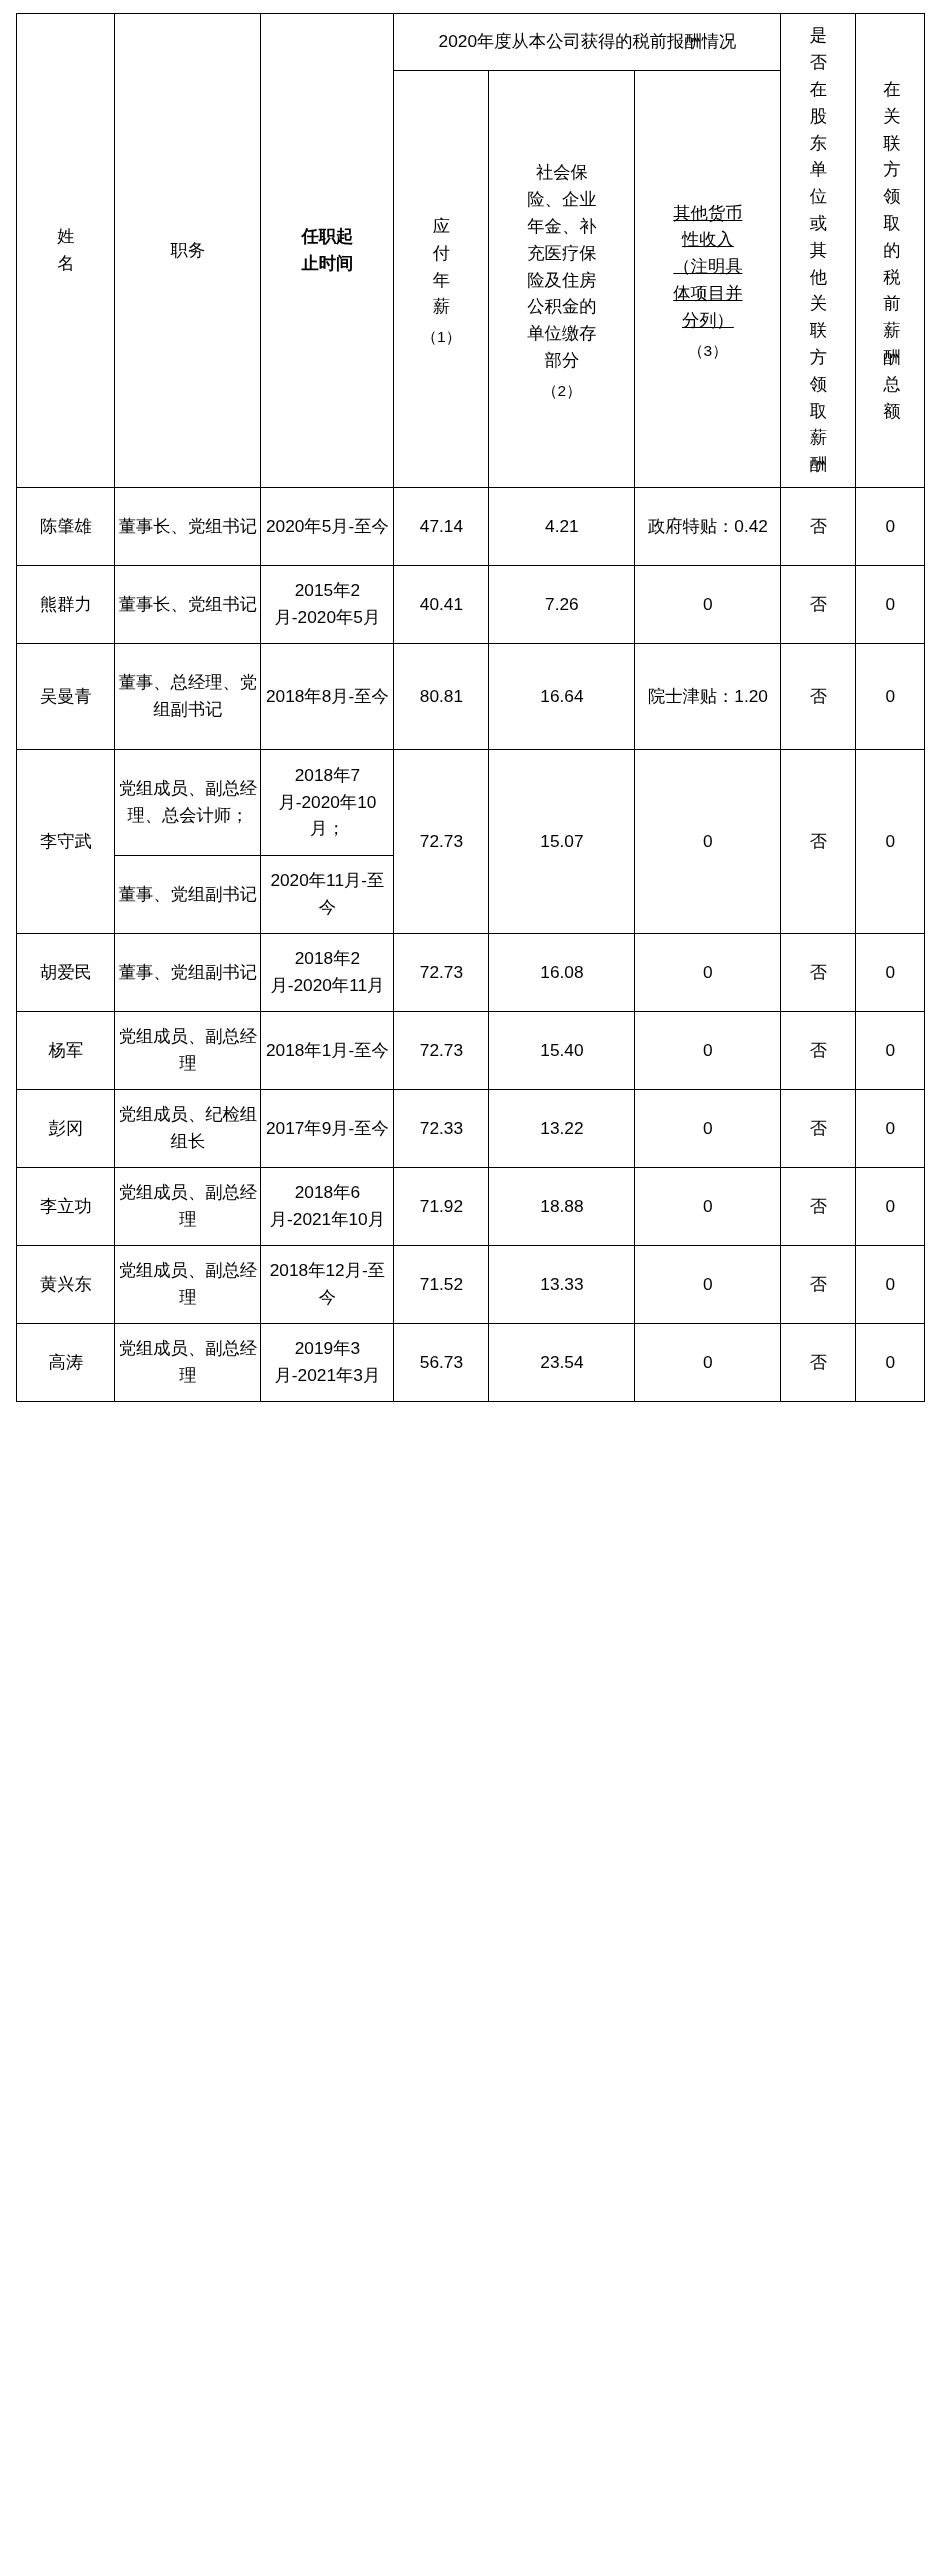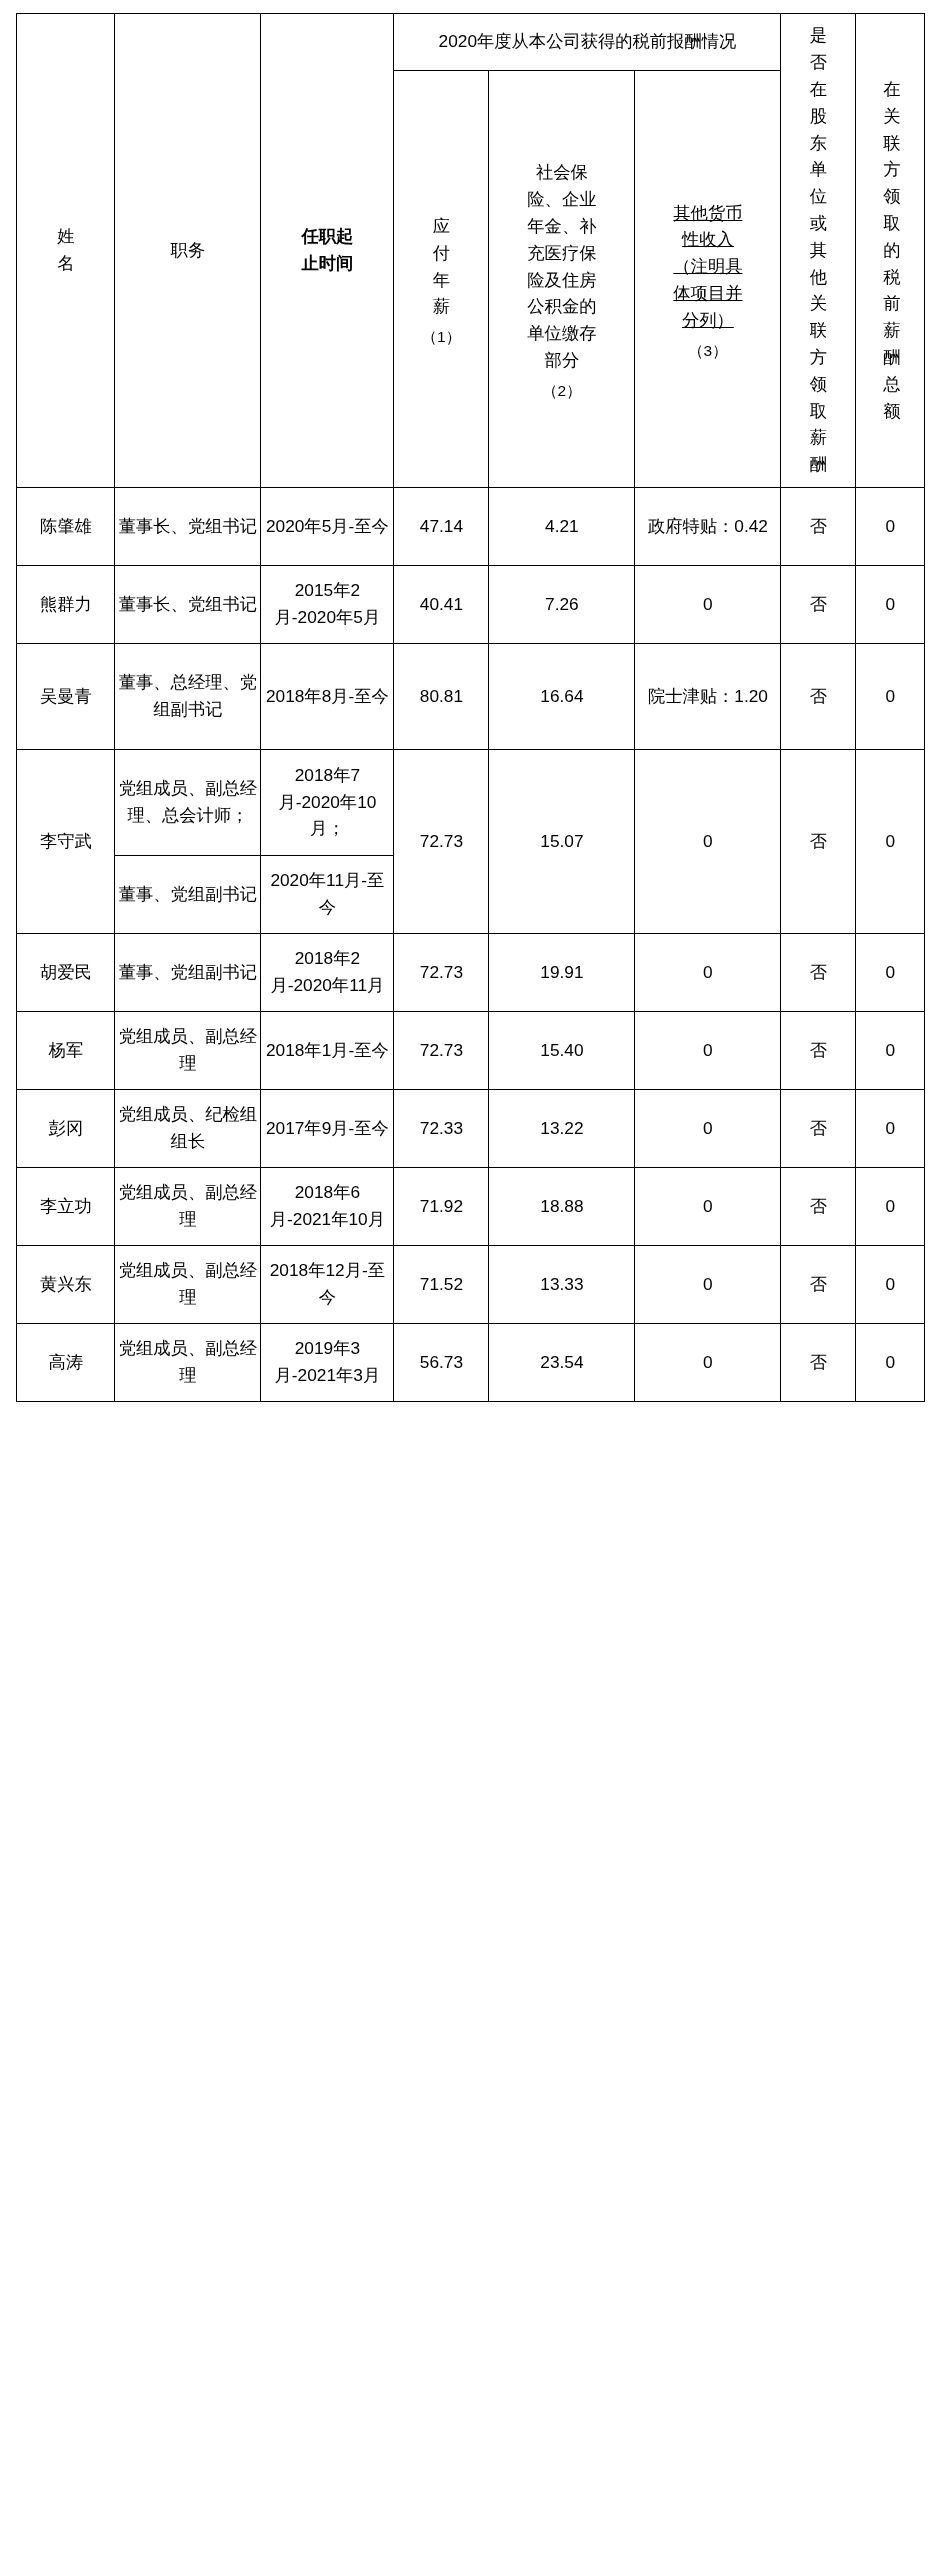--- a/index.html
+++ b/index.html
@@ -156,21 +156,21 @@
       <tr class="rowcell">
         <td>董事、党组副书记</td>
         <td>2020年11月-至今</td>
       </tr>
 
       <tr class="rowcell">
         <td>胡爱民</td>
         <td>董事、党组副书记</td>
         <td>2018年2月-2020年11月</td>
         <td>72.73</td>
-        <td>19.91</td>
+        <td>16.08</td>
         <td>0</td>
         <td>否</td>
         <td>0</td>
       </tr>
 
       <tr class="rowcell">
         <td>杨军</td>
         <td>党组成员、副总经理</td>
         <td>2018年1月-至今</td>
         <td>72.73</td>

